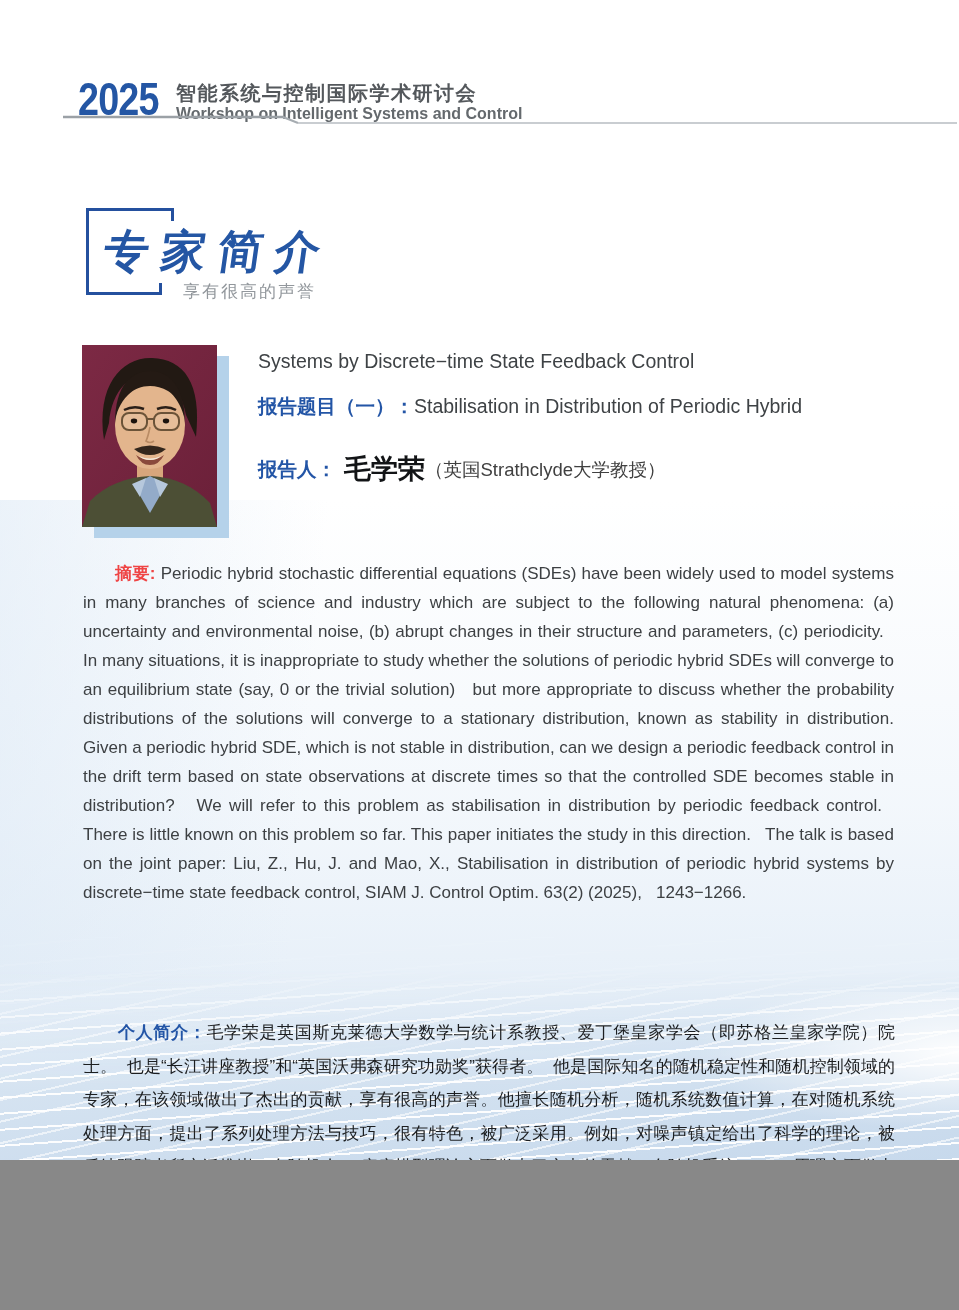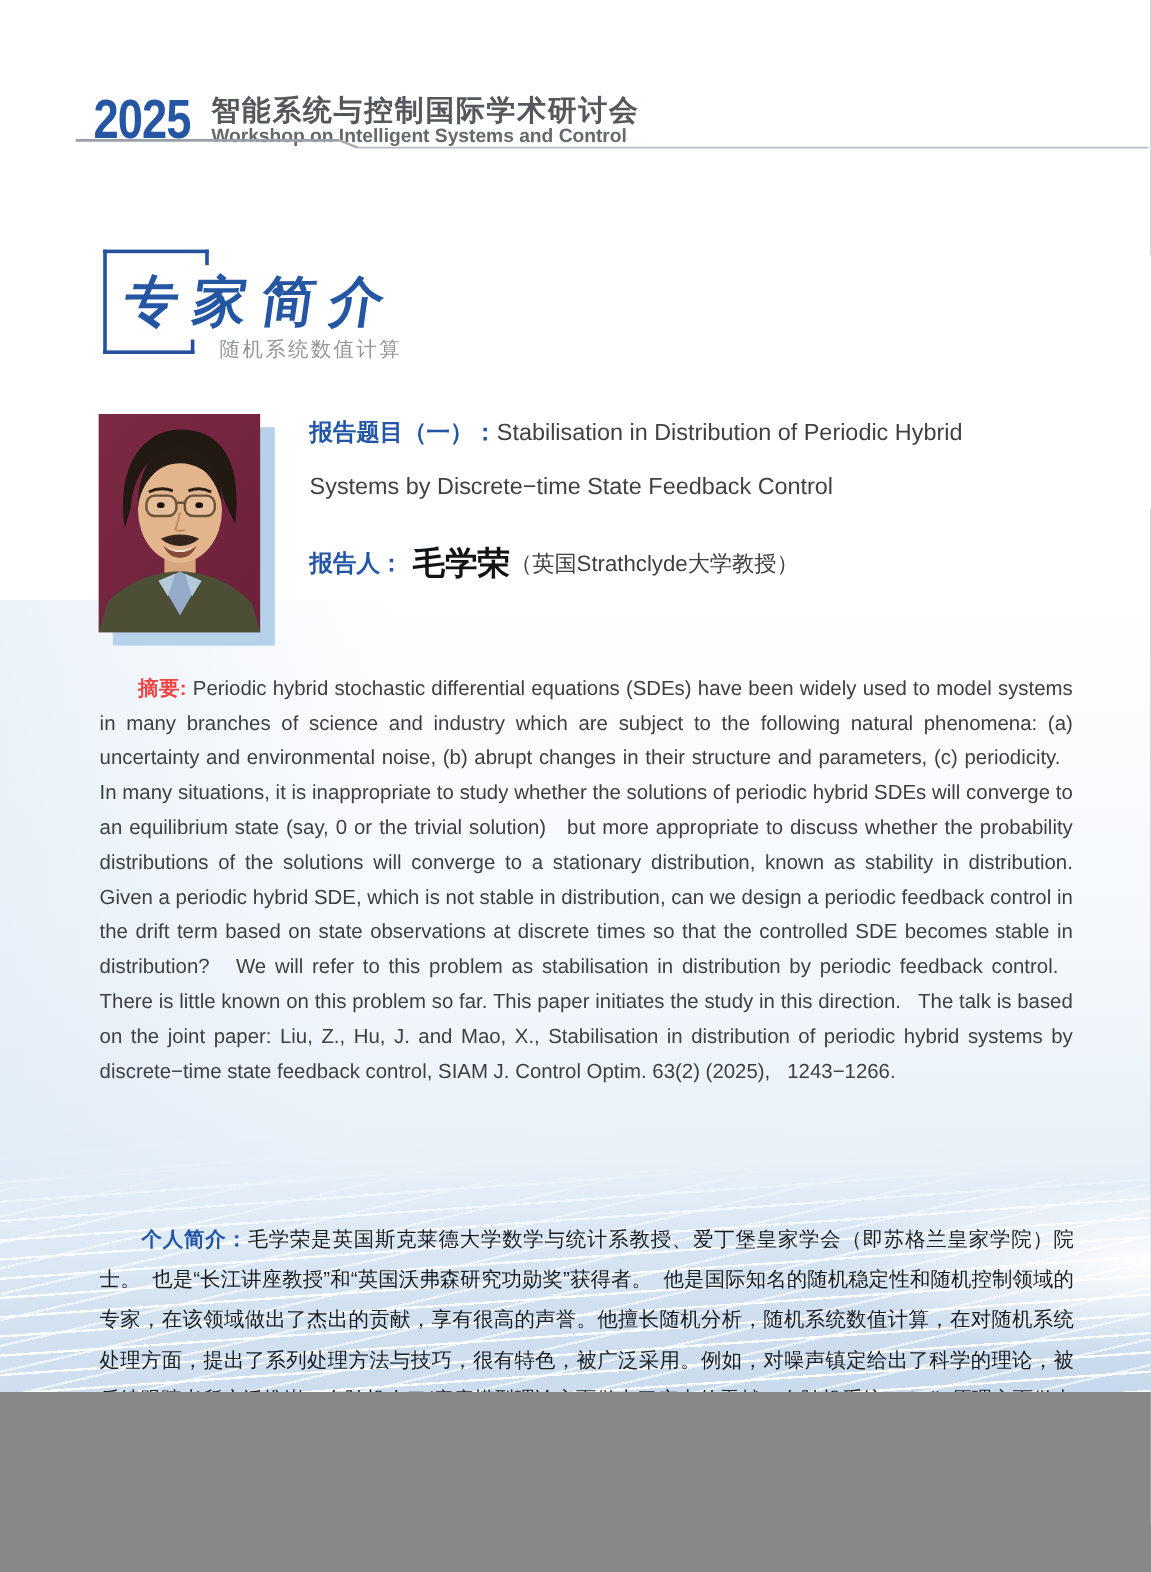--- a/index.html
+++ b/index.html
@@ -35,21 +35,21 @@
     position:absolute;right:0;bottom:18px;width:300px;height:150px;z-index:1;
     background:radial-gradient(ellipse at 100% 40%, rgba(255,255,255,0.95) 0%, rgba(255,255,255,0) 62%);
   }
   
   .logo-year{
     position:absolute;left:78px;top:80px;z-index:2;
     font-size:46px;font-weight:bold;color:#2456A4;letter-spacing:-1px;
     transform:scaleX(0.82);transform-origin:left top;line-height:38px;
   }
   .header-titles{position:absolute;left:176px;top:82px;z-index:2;}
-  .header-title-cn{font-size:24px;color:#54585C;letter-spacing:1.5px;font-weight:bold;line-height:22px;}
+  .header-title-cn{font-size:20px;color:#54585C;letter-spacing:1.5px;font-weight:bold;line-height:22px;}
   .header-title-en{font-size:16px;color:#64696D;font-weight:bold;line-height:17px;margin-top:1px;}
   .header-line{position:absolute;left:0;top:114px;z-index:2;}
   
   .brk{position:absolute;background:#24509E;z-index:2;}
   .brk-left  {left:86px; top:208px;width:3px; height:87px;}
   .brk-top   {left:86px; top:208px;width:88px;height:3px;}
   .brk-top-tick{left:171px;top:208px;width:3px;height:13px;}
   .brk-bottom{left:86px; top:292px;width:76px;height:3px;}
   .brk-bottom-tick{left:159px;top:283px;width:3px;height:12px;}
   .section-title{
@@ -113,21 +113,21 @@
     <polyline points="283,3 298,9" fill="none" stroke="#A6ACB1" stroke-width="2"></polyline>
     <polyline points="298,9 957,9" fill="none" stroke="#B7BDC2" stroke-width="1.6"></polyline>
   </svg>
 
   <div class="brk brk-left"></div>
   <div class="brk brk-top"></div>
   <div class="brk brk-top-tick"></div>
   <div class="brk brk-bottom"></div>
   <div class="brk brk-bottom-tick"></div>
   <div class="section-title">专家简介</div>
-  <div class="section-subtitle">随机系统数值计算</div>
+  <div class="section-subtitle">享有很高的声誉</div>
 
   <div class="photo-shadow"></div>
   <svg class="photo" viewBox="0 0 135 182">
     <defs>
       <linearGradient id="bgG" x1="0" y1="0" x2="1" y2="1">
         <stop offset="0" stop-color="#7C2944"></stop>
           <stop offset="1" stop-color="#6B2039"></stop>
       </linearGradient>
     </defs>
     <rect x="0" y="0" width="135" height="182" fill="url(#bgG)"></rect>
@@ -157,22 +157,22 @@
     <path d="M57,111 q11,5 22,0 q-4,4 -11,4 q-7,0 -11,-4 Z" fill="#F2E8DC"></path>
 
     <path d="M0,182 L8,156 C24,140 44,132 68,131 C92,132 112,141 128,158 L135,182 Z" fill="#4C4F35"></path>
 
     <polygon points="52,140 68,131 84,140 68,168" fill="#93ABC9"></polygon>
     <polygon points="50,139 64,133 58,152" fill="#B6C8DC"></polygon>
     <polygon points="86,139 72,133 78,152" fill="#B6C8DC"></polygon>
   </svg>
 
   <div class="talk">
+    <div>Systems by Discrete−time State Feedback Control</div>
     <div><span class="talk-label">报告题目（一）：</span><span>Stabilisation in Distribution of Periodic Hybrid</span></div>
-    <div>Systems by Discrete−time State Feedback Control</div>
   </div>
 
   <div class="presenter">
     <span class="presenter-label">报告人：</span><span class="presenter-name">毛学荣</span><span class="presenter-affiliation">（英国Strathclyde大学教授）</span>
   </div>
 
   <div class="abstract">
     <span class="abstract-label">摘要:</span><span> Periodic hybrid stochastic differential equations (SDEs) have been widely used to model systems in many branches of science and industry which are subject to the following natural phenomena: (a) uncertainty and environmental noise, (b) abrupt changes in their structure and parameters, (c) periodicity.&nbsp;&nbsp; In many situations, it is inappropriate to study whether the solutions of periodic hybrid SDEs will converge to an equilibrium state (say, 0 or the trivial solution)&nbsp;&nbsp; but more appropriate to discuss whether the probability distributions of the solutions will converge to a stationary distribution, known as stability in distribution. Given a periodic hybrid SDE, which is not stable in distribution, can we design a periodic feedback control in the drift term based on state observations at discrete times so that the controlled SDE becomes stable in distribution?&nbsp;&nbsp; We will refer to this problem as stabilisation in distribution by periodic feedback control.&nbsp;&nbsp; There is little known on this problem so far. This paper initiates the study in this direction.&nbsp;&nbsp; The talk is based on the joint paper: Liu, Z., Hu, J. and Mao, X., Stabilisation in distribution of periodic hybrid systems by discrete−time state feedback control, SIAM J. Control Optim. 63(2) (2025),&nbsp;&nbsp; 1243−1266.</span>
   </div>
 

